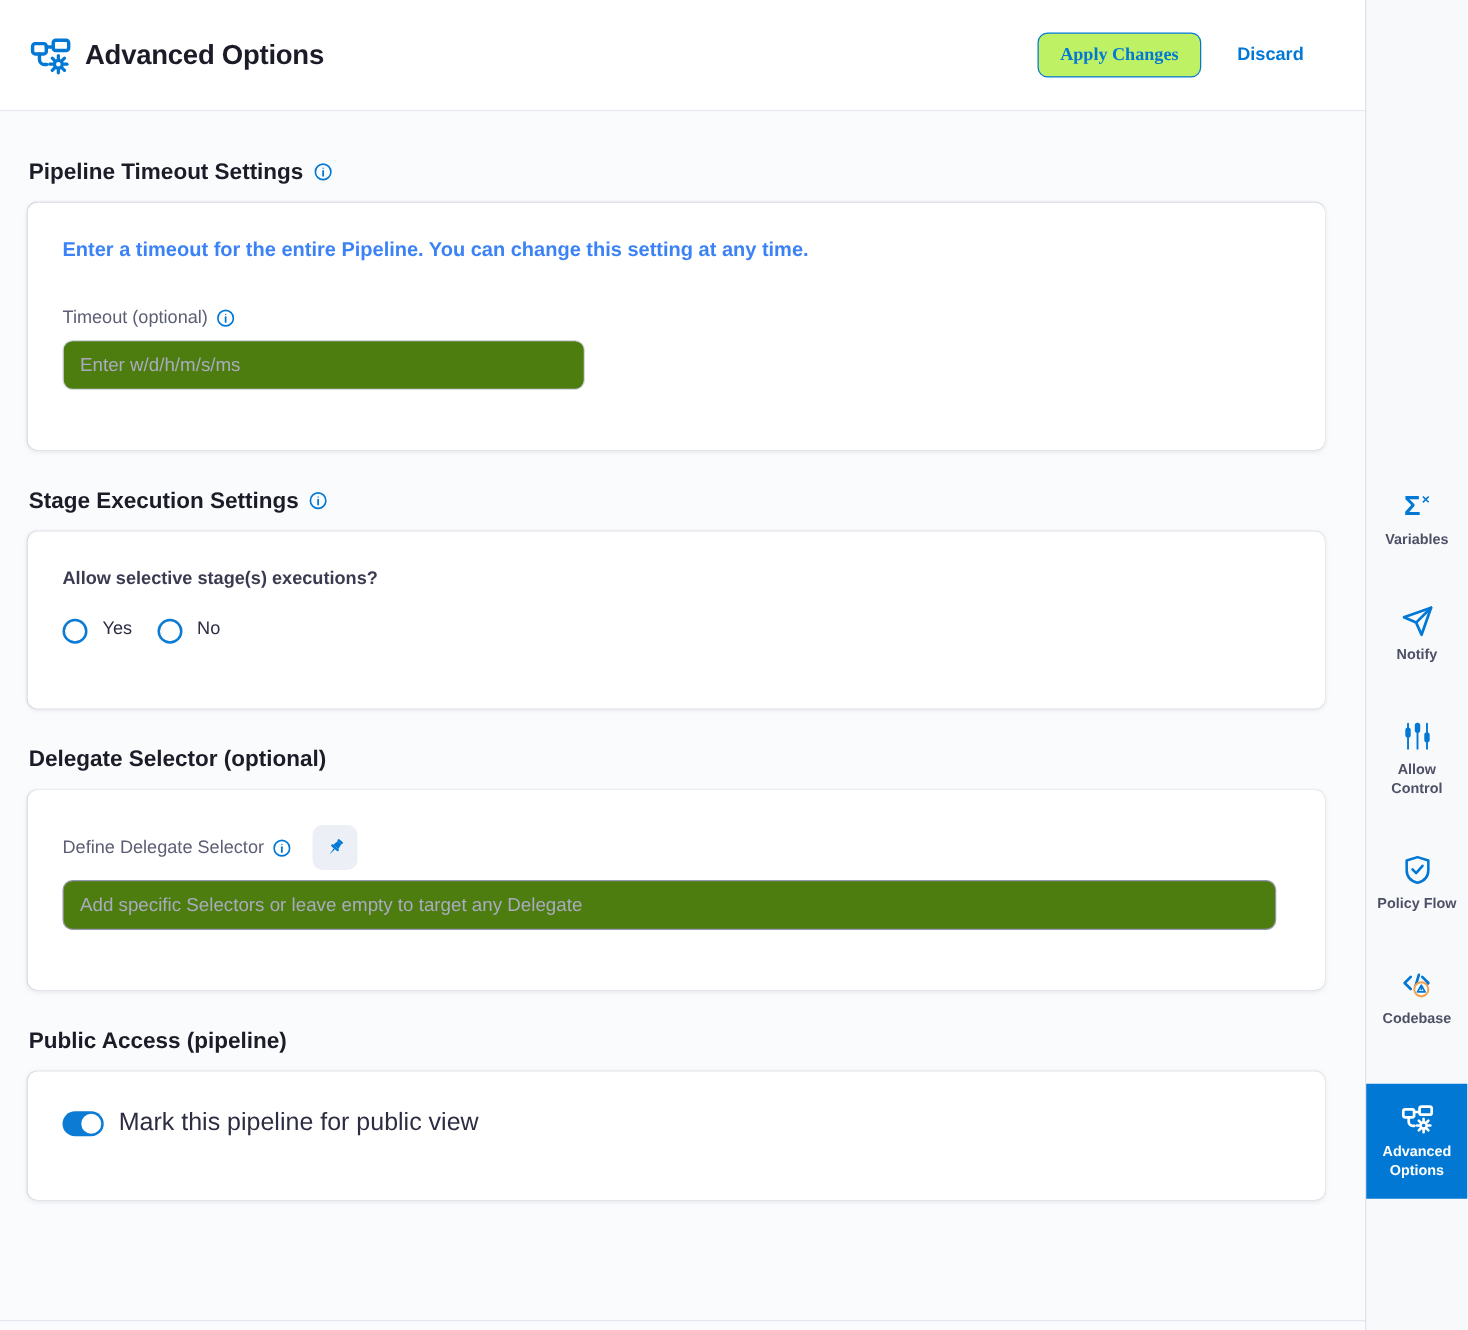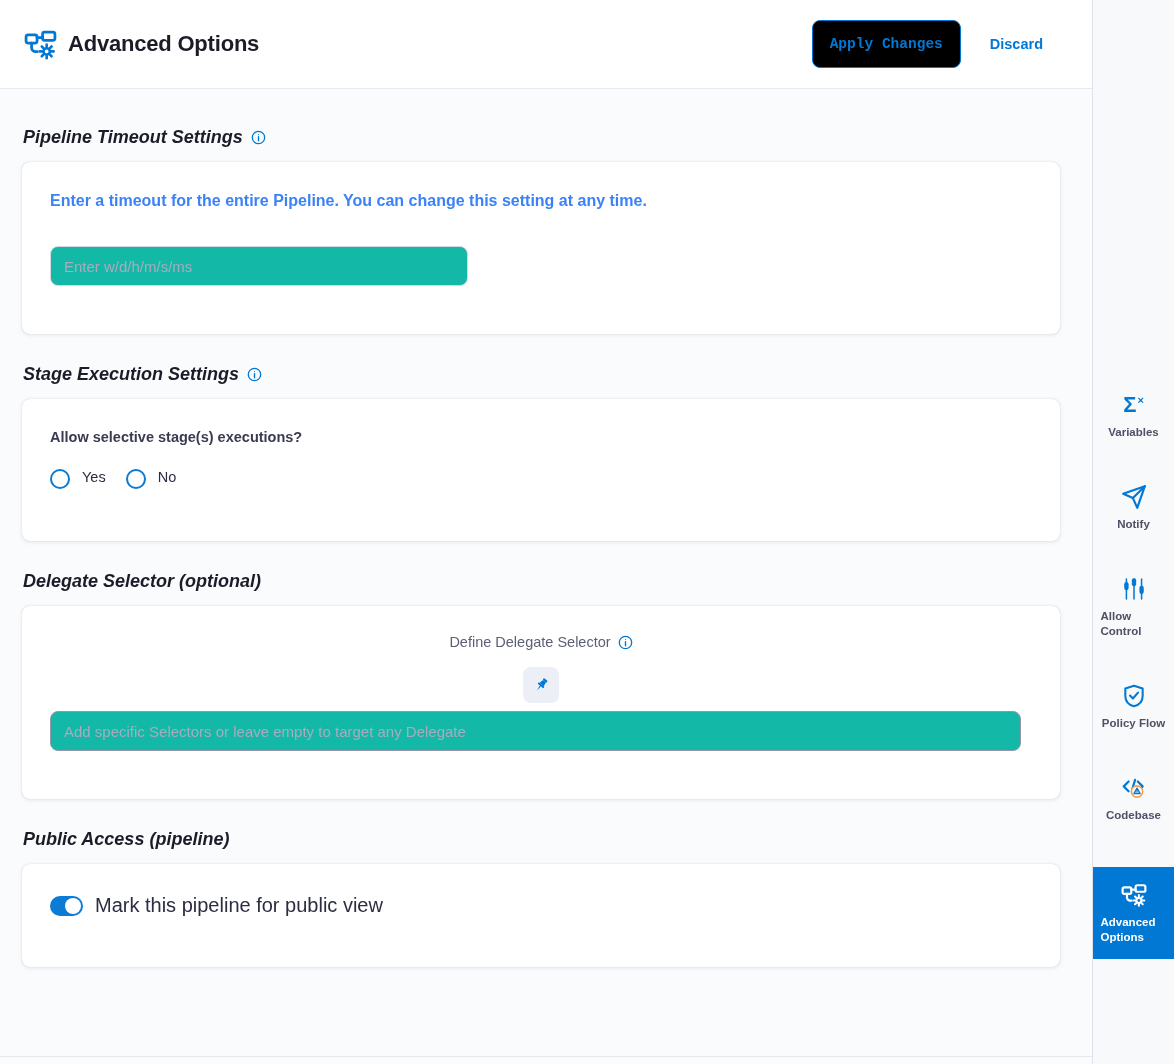--- a/index.html
+++ b/index.html
@@ -14,33 +14,33 @@
 
   
   .main { width:1092px; position:relative; }
   .header {
     height:89px; background:#ffffff; border-bottom:1px solid #e7e9f1;
     display:flex; align-items:center; padding:0 49px 0 24px;
   }
   .header-icon { width:33px; height:33px; color:#0278d5; margin-right:11px; flex:none; }
   .page-title { font-size:22px; font-weight:700; color:#1c1c28; letter-spacing:-0.2px; margin-right:auto; }
   .apply-btn {
-    height:48px; padding:0 17px; background:#000000; color:#0278d5;
+    height:36px; padding:0 17px; background:#bef264; color:#0278d5;
     border:1.5px solid #0278d5; border-radius:8px;
-    font-family:Liberation Mono, monospace; font-size:14.5px; font-weight:700; cursor:pointer;
+    font-family:Liberation Serif, serif; font-size:14.5px; font-weight:700; cursor:pointer;
   }
   .discard-btn {
     margin-left:17px; background:none; border:none; color:#0278d5;
     font-family:inherit; font-size:14.5px; font-weight:700; cursor:pointer;padding-left:12px;
   }
 
   .content { padding:38px 32px 0 22px; }
   .section-heading {
     display:flex; align-items:center; gap:8px;
-    font-size:18px; font-weight:700; color:#1c1c28; margin:30px 0 14px 1px;font-style:italic;
+    font-size:18px; font-weight:700; color:#1c1c28; margin:30px 0 14px 1px;
   }
   .section-heading.first { margin-top:0; }
   .info-icon { width:15px; height:15px; color:#0278d5; flex:none; cursor:pointer; }
   .card {
     background:#ffffff; border-radius:8px;
     box-shadow:0 0 1px rgba(40,41,61,.24), 0 1px 4px rgba(96,97,112,.14);
   }
   .card.timeout { padding:30px 28px 48px; }
   .card.stage   { padding:30px 28px 52px; }
   .card.delegate{ padding:28px 28px 48px; }
@@ -48,36 +48,36 @@
 
   .desc { font-size:16px; font-weight:600; color:#3b82f6; margin-bottom:36px; }
   .field-label {
     display:flex; align-items:flex-start; gap:7px;
     font-size:14.5px; color:#5c5e74; margin-bottom:10px;
   }
   .field-label .info-icon { margin-top:1px; }
   .text-input {
     display:block; height:40px; border:1px solid #d5d7e3; border-radius:8px;
     padding:0 13px; font-family:inherit; font-size:15px; color:#23243a;
-    background:#14b8a6; outline:none;
+    background:#4d7c0f; outline:none;
   }
   .text-input::placeholder { color:#a9abbf; }
   .timeout-input { width:418px; }
   .delegate-input { width:971px; max-width:100%; border-color:#9496ae; }
 
   .question { font-size:14.5px; font-weight:700; color:#3a3b50; margin-bottom:24px; }
   .radio-row { display:flex; align-items:center; gap:20px; }
   .radio-opt { display:flex; align-items:flex-start; gap:12px; cursor:pointer; }
   .radio-circle {
     width:20px; height:20px; border:2px solid #0b7bd4; border-radius:50%;
     background:#fff; flex:none;
   }
   .radio-text { font-size:14.5px; color:#2c2d42; }
 
-  .delegate-row { display:flex; align-items:center; gap:17px; margin-bottom:8px;flex-direction:column; }
+  .delegate-row { display:flex; align-items:center; gap:17px; margin-bottom:8px; }
   .delegate-row .field-label { margin-bottom:0; }
   .pin-btn {
     width:36px; height:36px; border:none; border-radius:8px; background:#edeff6;
     color:#0278d5; display:flex; align-items:center; justify-content:center; cursor:pointer;
   }
   .pin-btn svg { width:19px; height:19px; }
 
   .toggle-row { display:flex; align-items:center; gap:12px; }
   .toggle {
     width:33px; height:20px; border-radius:10px; background:#0b7bd4;
@@ -95,21 +95,21 @@
     padding-top:392px; display:flex; flex-direction:column; align-items:center;
   }
   .side-item {
     width:100%; display:flex; flex-direction:column; align-items:center;
     gap:7px; margin-bottom:44px; cursor:pointer;
   }
   .side-icon { width:26px; height:26px; color:#0278d5; display:flex; align-items:center; justify-content:center; }
   .side-icon svg { width:100%; height:100%; }
   .side-label {
     font-size:11.5px; font-weight:600; color:#4e5066;
-    text-align:left; line-height:1.3; max-width:66px;
+    text-align:center; line-height:1.3; max-width:66px;
   }
   .side-item.selected { background:#0278d5; padding:15px 4px 14px; }
   .side-item.selected .side-icon { color:#ffffff; }
   .side-item.selected .side-label { color:#ffffff; font-weight:700; }
 
   .sigma-wrap { display:flex; align-items:flex-start; line-height:1; }
   .sigma-main { font-size:22px; font-weight:700; color:#0278d5; }
   .sigma-sup  { font-size:11px; font-weight:700; color:#0278d5; margin:1px 0 0 1px; }
 
   .bottom-line { position:absolute; left:0; top:1056px; width:1092px; height:1px; background:#e5e7ef; }
@@ -159,20 +159,26 @@
     <div class="content">
 
       <div class="section-heading first">
         <span>Pipeline Timeout Settings</span>
         <svg class="info-icon" viewBox="0 0 16 16">
             <use href="#info-circle"></use>
           </svg>
       </div>
       <div class="card timeout">
         <div class="desc">Enter a timeout for the entire Pipeline. You can change this setting at any time.</div>
+        <div class="field-label">
+          <span>Timeout (optional)</span>
+          <svg class="info-icon" viewBox="0 0 16 16">
+              <use href="#info-circle"></use>
+            </svg>
+        </div>
         <input class="text-input timeout-input" type="text" placeholder="Enter w/d/h/m/s/ms" style="">
       </div>
 
       <div class="section-heading">
         <span>Stage Execution Settings</span>
         <svg class="info-icon" viewBox="0 0 16 16">
             <use href="#info-circle"></use>
           </svg>
       </div>
       <div class="card stage">

